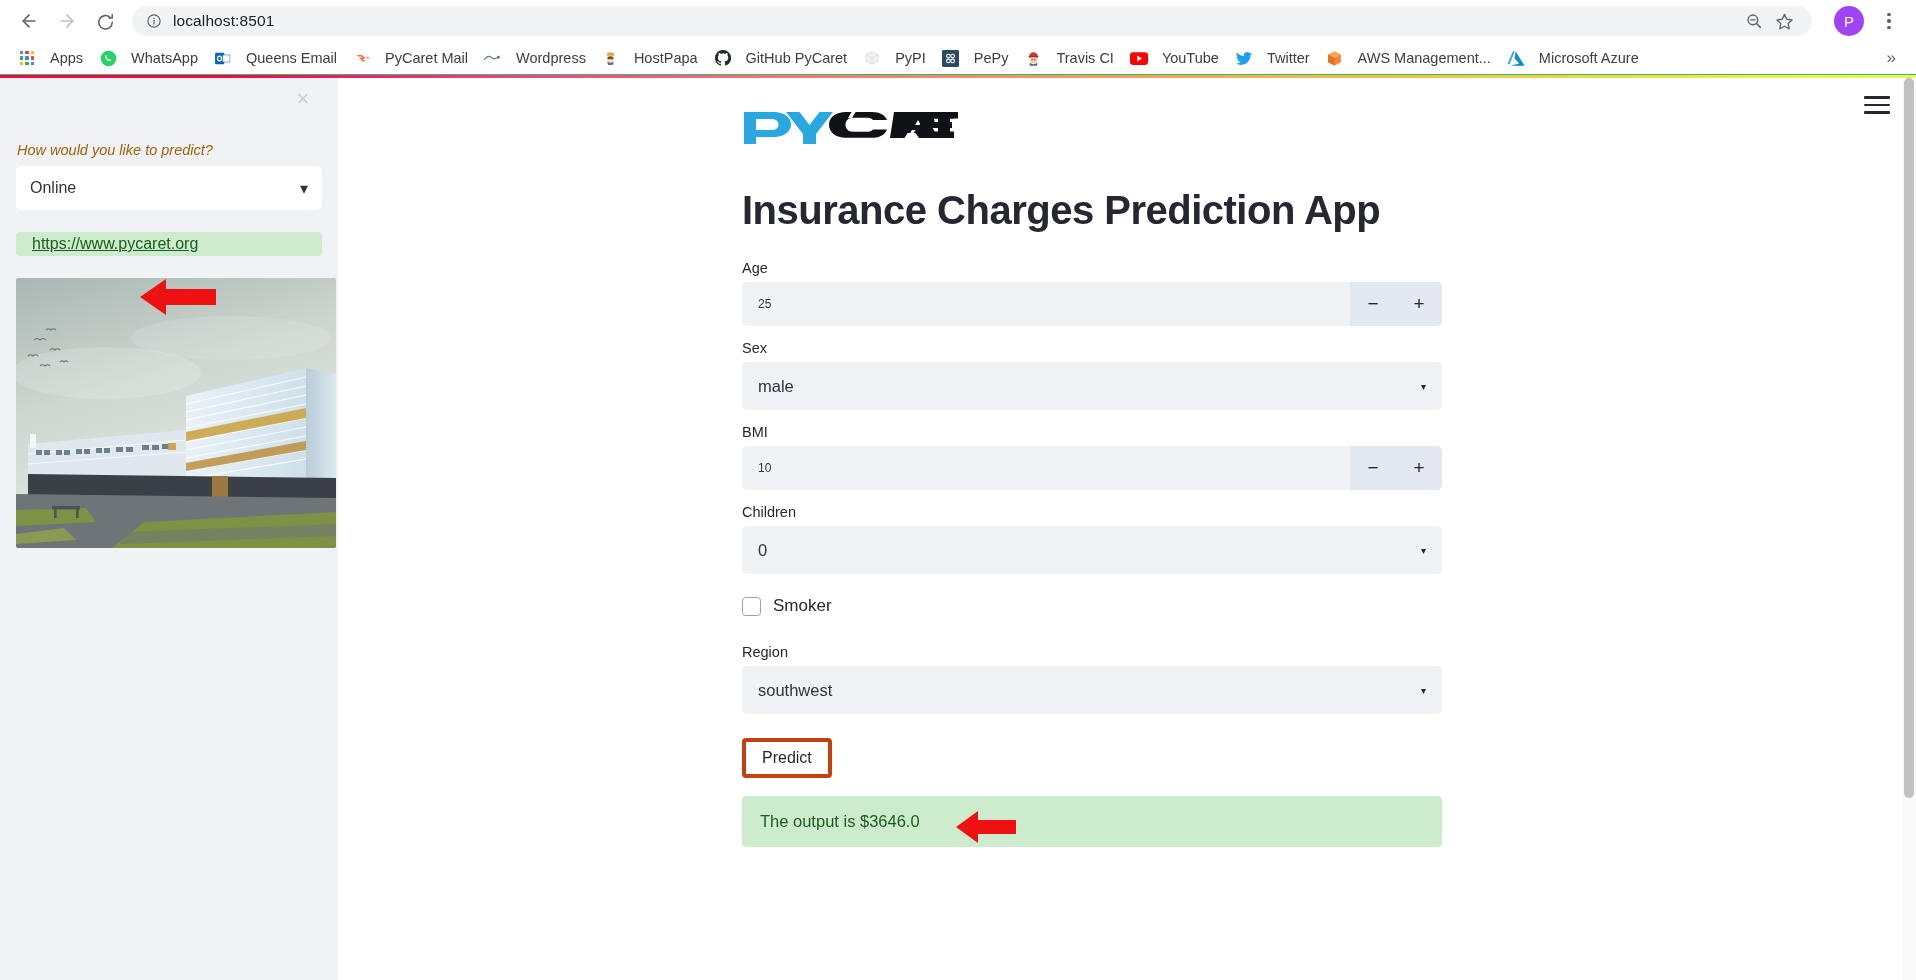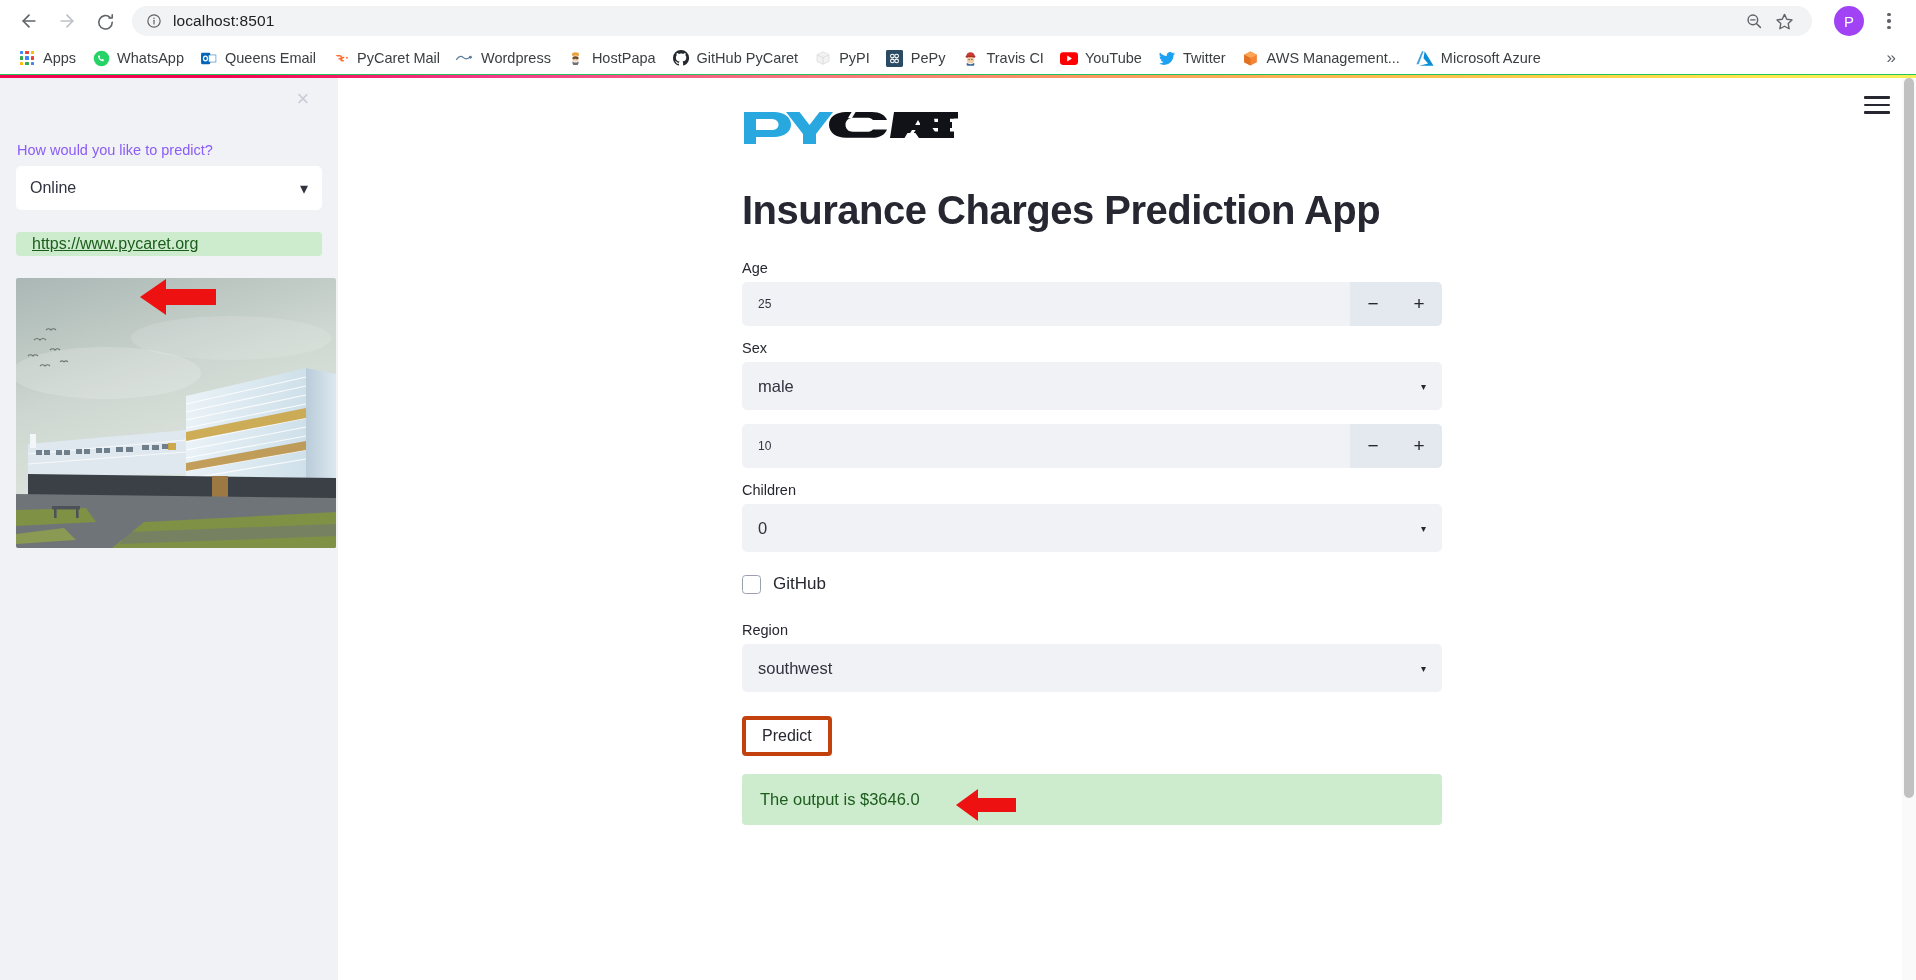--- a/index.html
+++ b/index.html
@@ -93,21 +93,21 @@
     height: 32px;
     display: flex;
     align-items: center;
     padding: 0 12px 0 10px;
     gap: 0;
     font-size: 14.5px;
     color: #3c4043;
     white-space: nowrap;
   }
   .bm {
-    display: flex; align-items: center; gap: 7px;
+    display: flex; align-items: center; gap: 14px;
     padding: 4px 8px;
     border-radius: 4px;
     cursor: pointer;
     flex: 0 0 auto;
   }
   .bm-label { font-size: 14.5px; }
   .bm-ico {
     width: 18px; height: 18px;
     display: flex; align-items: center; justify-content: center;
     flex: 0 0 auto;
@@ -155,23 +155,24 @@
     top: 8px; right: 22px;
     width: 26px; height: 26px;
     display: flex; align-items: center; justify-content: center;
     color: #c9ccd4;
     font-size: 22px;
     line-height: 1;
     cursor: pointer;
   }
   .sb-label {
     font-size: 14.5px;
-    color: #8b5cf6;
+    color: #a16207;
     margin: 64px 0 8px 0;
     padding-left: 1px;
+    font-style: italic;
   }
   .sb-select {
     height: 44px;
     background: #ffffff;
     border-radius: 5px;
     display: flex;
     align-items: center;
     padding: 0 14px;
     font-size: 16px;
     color: #31333f;
@@ -744,20 +745,21 @@
       <div class="field">
         <div class="field-label">Sex</div>
         <div class="selectbox">
           <span>male</span>
           <span class="caret">▾</span>
         </div>
       </div>
 
       
       <div class="field">
+        <div class="field-label">BMI</div>
         <div class="numinput">
           <span class="val">10</span>
           <span class="step-group">
             <span class="step-btn">−</span>
             <span class="step-btn">+</span>
           </span>
         </div>
       </div>
 
       
@@ -765,21 +767,21 @@
         <div class="field-label">Children</div>
         <div class="selectbox">
           <span>0</span>
           <span class="caret">▾</span>
         </div>
       </div>
 
       
       <div class="checkrow">
         <span class="checkbox"></span>
-        <span class="lbl">GitHub</span>
+        <span class="lbl">Smoker</span>
       </div>
 
       
       <div class="field">
         <div class="field-label">Region</div>
         <div class="selectbox">
           <span>southwest</span>
           <span class="caret">▾</span>
         </div>
       </div>

